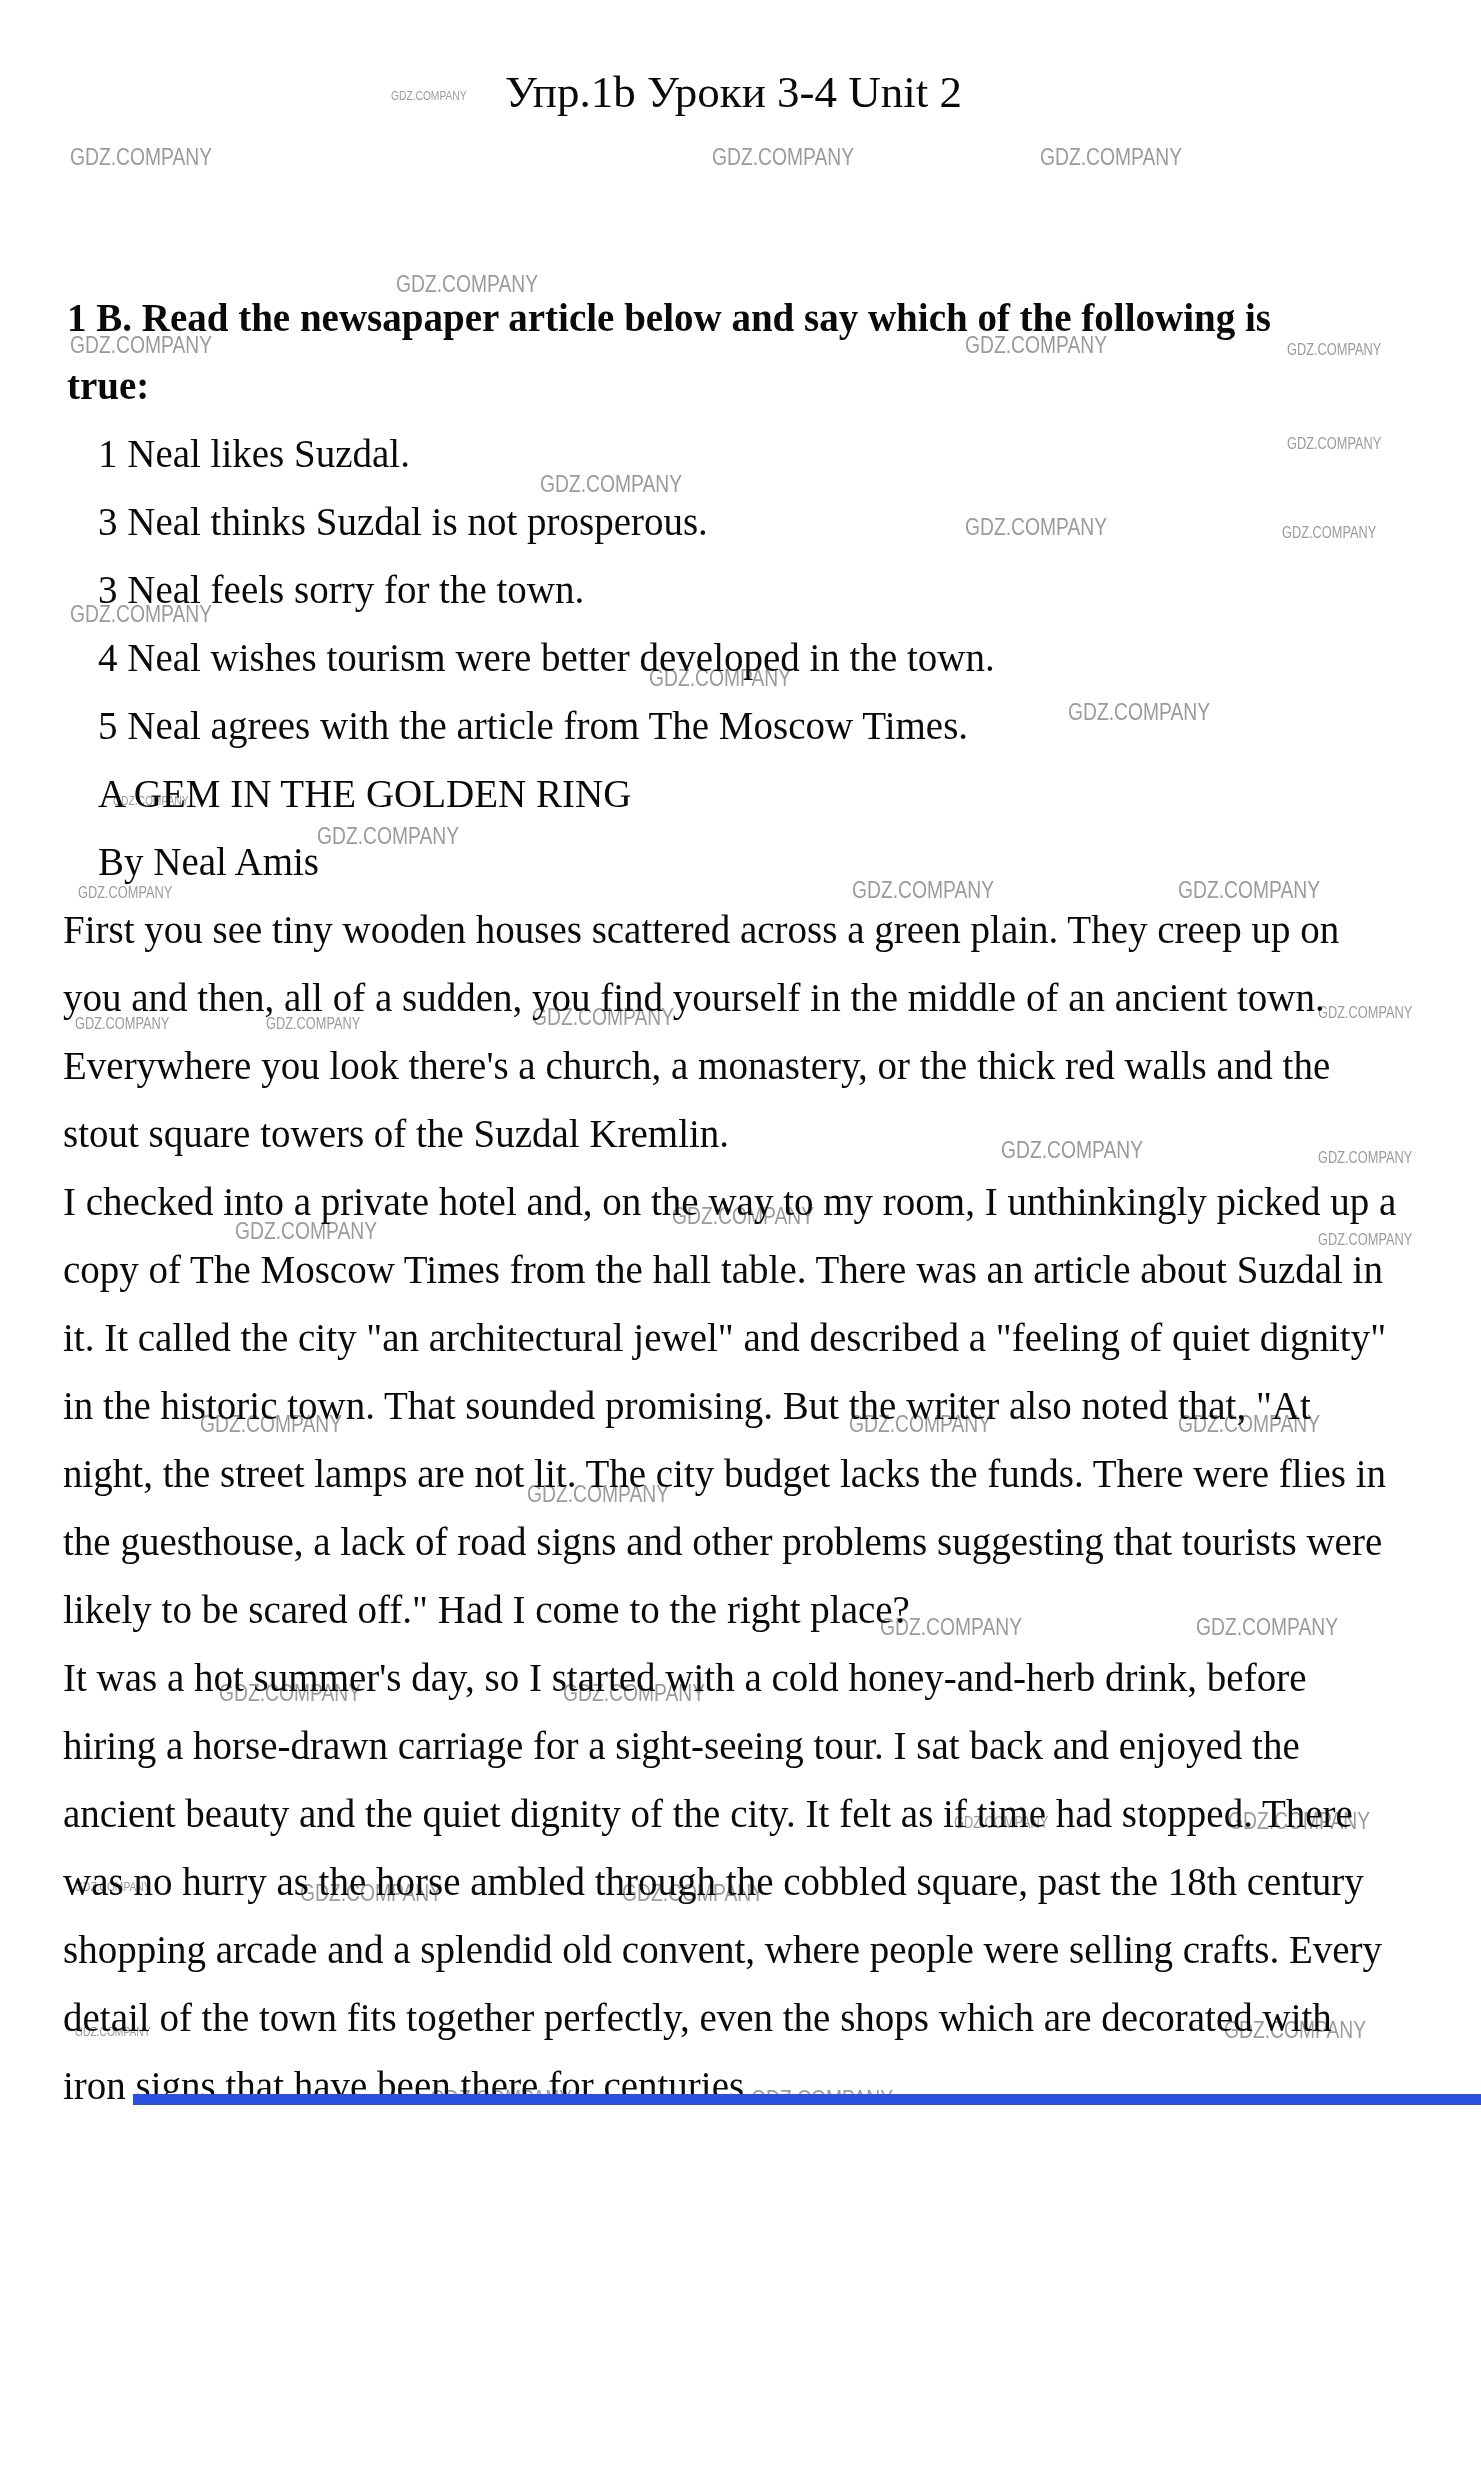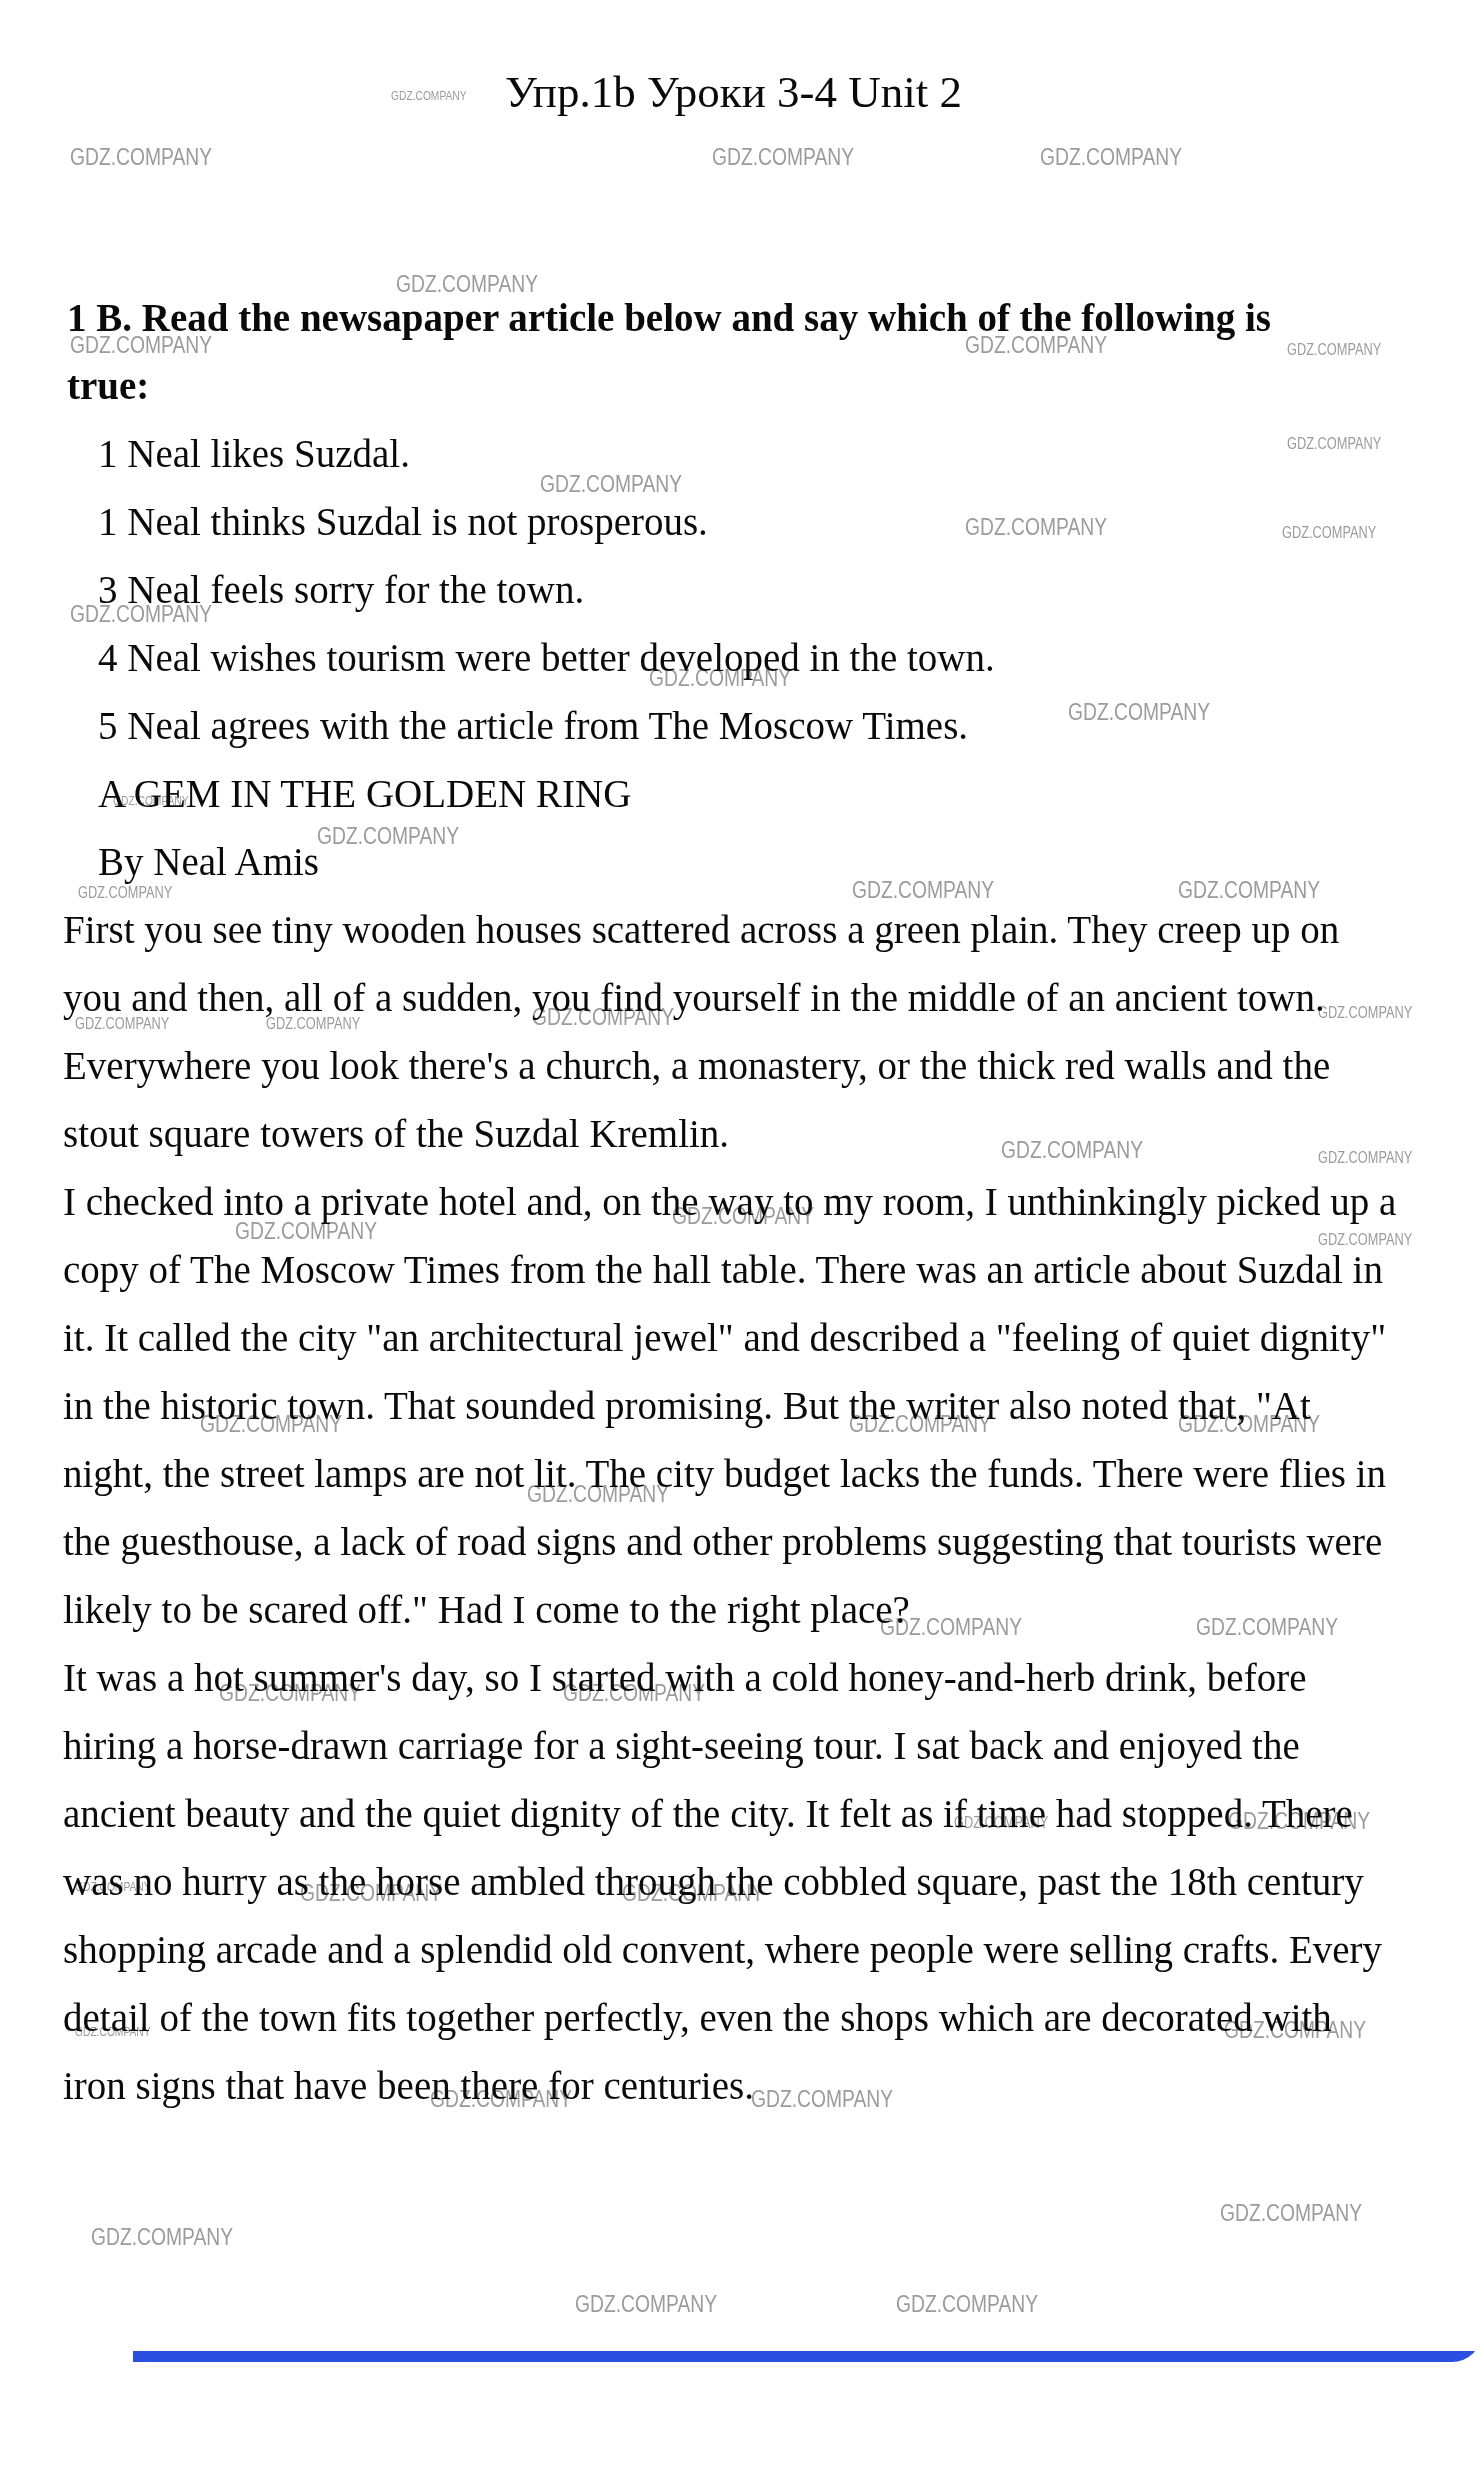--- a/index.html
+++ b/index.html
@@ -1,24 +1,23 @@
 <!DOCTYPE html>
 <html style="font-size:12.5px"><head>
 <meta charset="utf-8">
 <style>
   html, body { margin: 0; padding: 0; background: #ffffff; }
   .page {
     position: relative;
     width: 1482px;
-    height: 2362px;
+    height: 2105px;
     background: #ffffff;
     overflow: hidden;
     font-family: "Liberation Serif", serif;
     color: #0a0a0a;
-    border-radius: 30px;
   }
   .wm-layer {
     position: absolute;
     inset: 0;
     z-index: 0;
     pointer-events: none;
   }
   .wm {
     position: absolute;
     font-family: "Liberation Sans", sans-serif;
@@ -116,21 +115,21 @@
       <span class="wm" style="left: 575px; top: 2291px; font-size: 23.5px; color: rgb(155, 155, 155);">GDZ.COMPANY</span>
       <span class="wm" style="left: 896px; top: 2291px; font-size: 23.5px; color: rgb(155, 155, 155);">GDZ.COMPANY</span>
     </div>
 
   <div class="content">
     <h1 class="title">Упр.1b Уроки 3-4 Unit 2</h1>
 
     <h2 class="heading">1 B. Read the newsapaper article below and say which of the following is true:</h2>
 
     <div class="option">1 Neal likes Suzdal.</div>
-    <div class="option">1 Neal thinks Suzdal is not prosperous.</div>
+    <div class="option">3 Neal thinks Suzdal is not prosperous.</div>
     <div class="option">3 Neal feels sorry for the town.</div>
     <div class="option">4 Neal wishes tourism were better developed in the town.</div>
     <div class="option">5 Neal agrees with the article from The Moscow Times.</div>
 
     <div class="headline">A GEM IN THE GOLDEN RING</div>
     <div class="byline">By Neal Amis</div>
 
     <p class="para">First you see tiny wooden houses scattered across a green plain. They creep up on you and then, all of a sudden, you find yourself in the middle of an ancient town. Everywhere you look there's a church, a monastery, or the thick red walls and the stout square towers of the Suzdal Kremlin.</p>
     <p class="para">I checked into a private hotel and, on the way to my room, I unthinkingly picked up a copy of The Moscow Times from the hall table. There was an article about Suzdal in it. It called the city "an architectural jewel" and described a "feeling of quiet dignity" in the historic town. That sounded promising. But the writer also noted that, "At night, the street lamps are not lit. The city budget lacks the funds. There were flies in the guesthouse, a lack of road signs and other problems suggesting that tourists were likely to be scared off." Had I come to the right place?</p>
     <p class="para">It was a hot summer's day, so I started with a cold honey-and-herb drink, before hiring a horse-drawn carriage for a sight-seeing tour. I sat back and enjoyed the ancient beauty and the quiet dignity of the city. It felt as if time had stopped. There was no hurry as the horse ambled through the cobbled square, past the 18th century shopping arcade and a splendid old convent, where people were selling crafts. Every detail of the town fits together perfectly, even the shops which are decorated with iron signs that have been there for centuries.</p>

